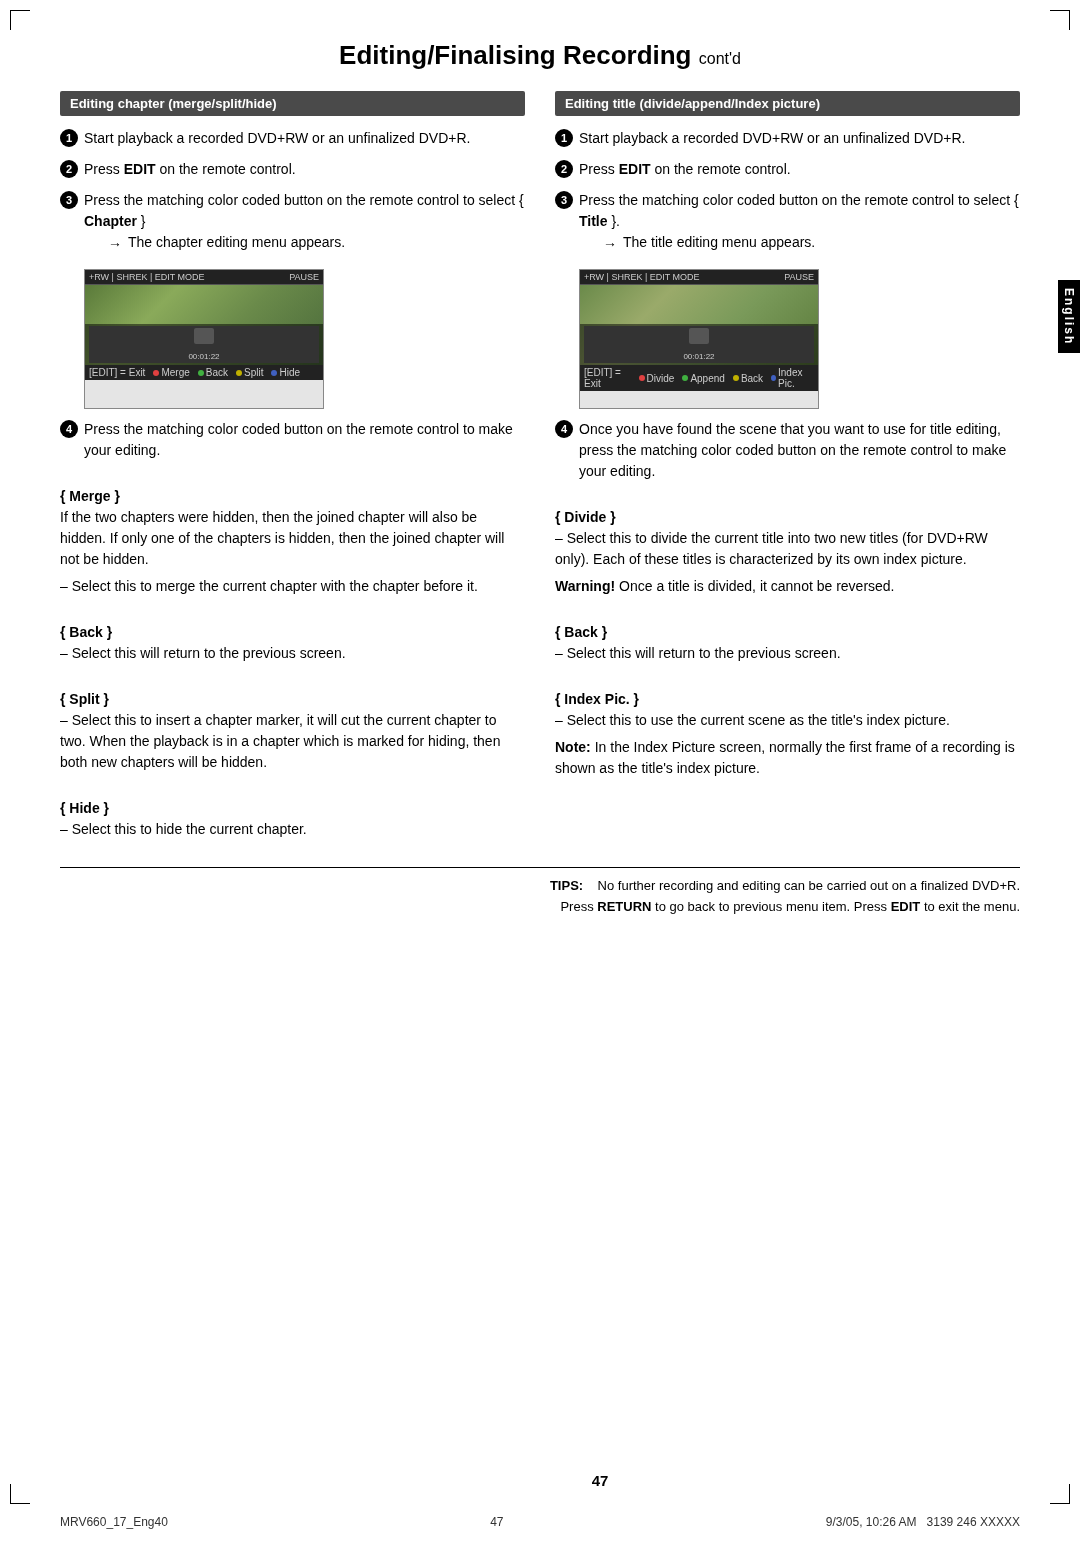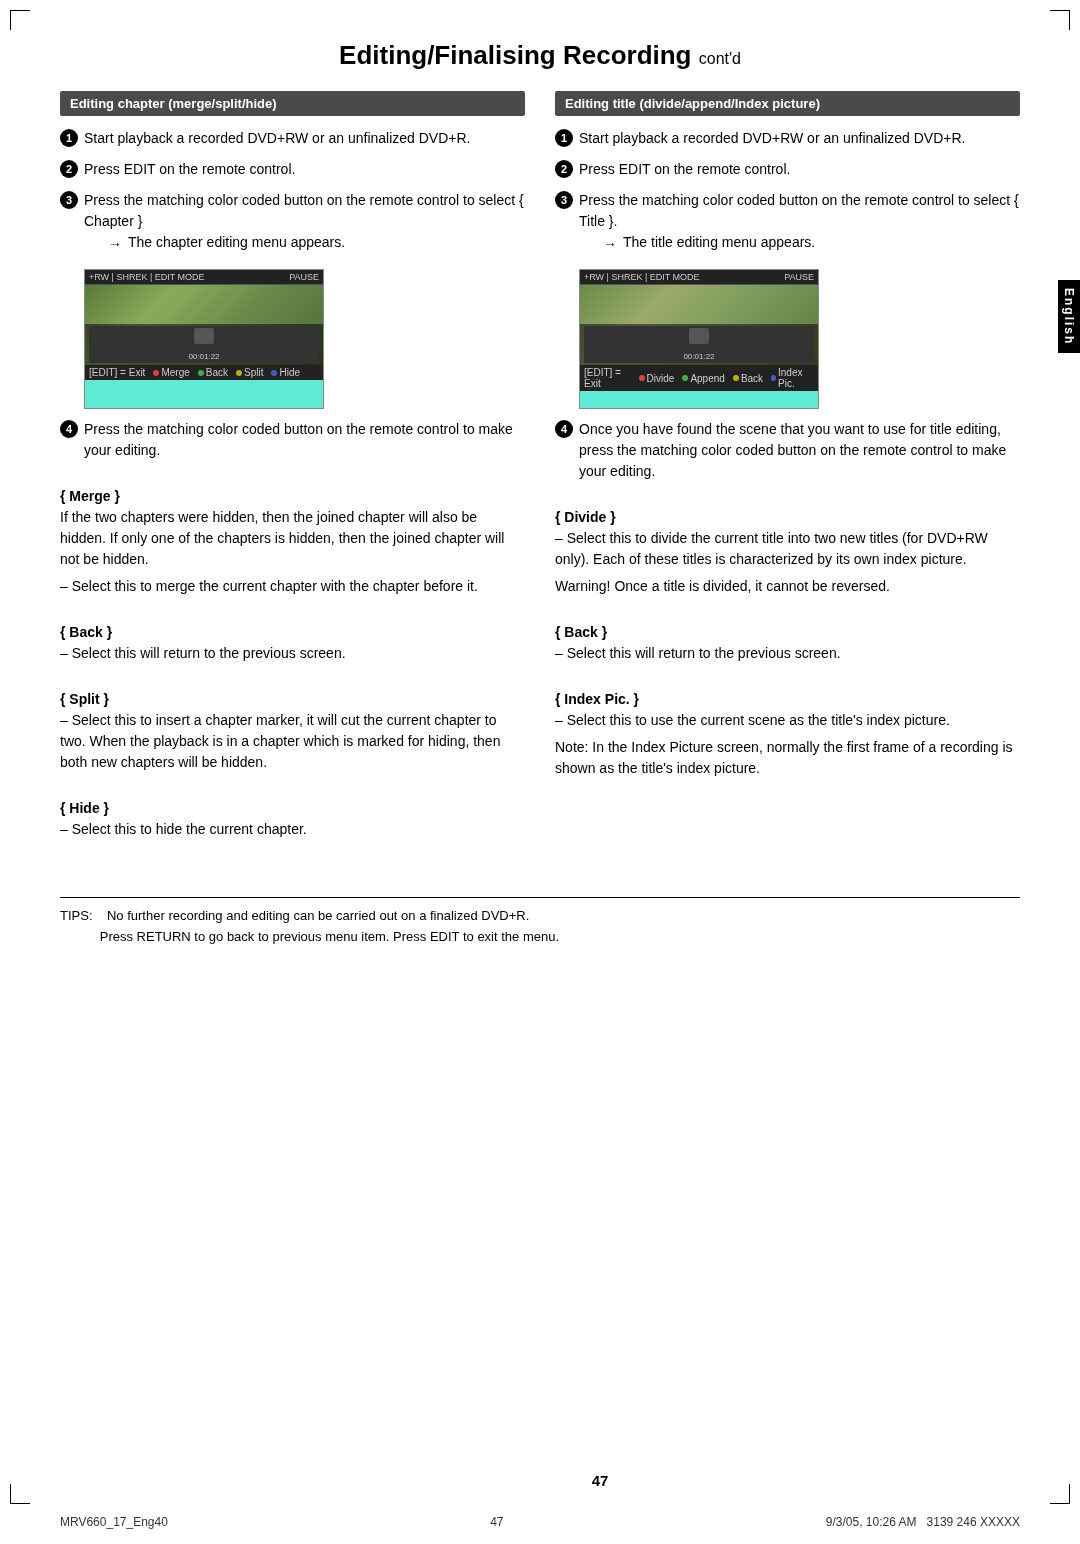--- a/index.html
+++ b/index.html
@@ -119,21 +119,21 @@
       margin-left: 24px;
     }
     .arrow-bullet::before {
       content: '→';
       font-size: 14px;
     }
 
     
     .screen-img {
       border: 1px solid #888;
-      background: #5eead4;
+      background: #e5e5e5;
       margin: 10px 0 10px 24px;
       width: 240px;
       height: 140px;
       position: relative;
       overflow: hidden;
     }
     .screen-top-bar {
       background: #222;
       color: #ccc;
       font-size: 9px;
@@ -201,29 +201,29 @@
     .brace-title {
       font-weight: bold;
       margin-bottom: 3px;
     }
     .brace-text {
       margin-bottom: 6px;
       line-height: 1.5;
     }
 
     
-    b { font-weight: normal; }
+    b { font-weight: bold; }
 
     
     .tips-section {
-      margin-top: 30px;
       border-top: 1px solid #000;
       padding-top: 8px;
       font-size: 13px;
       line-height: 1.6;
+      text-align: right;
     }
 
     
     .footer {
       position: absolute;
       bottom: 15px;
       left: 60px;
       right: 60px;
       display: flex;
       justify-content: space-between;

